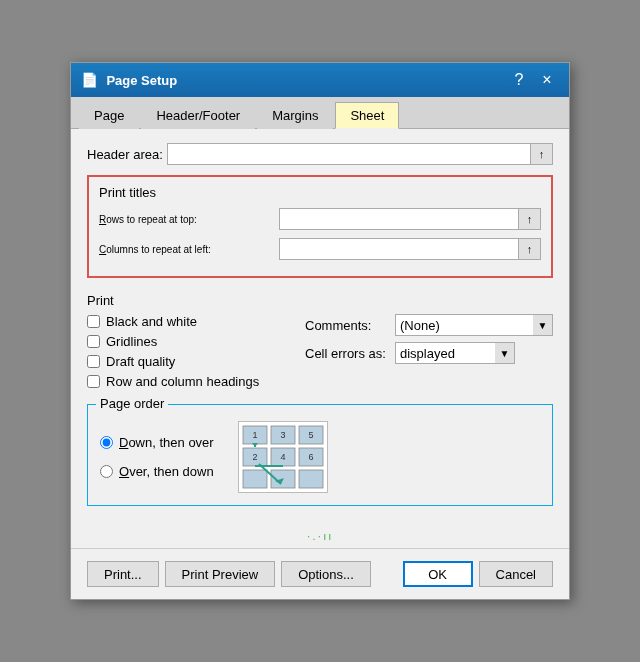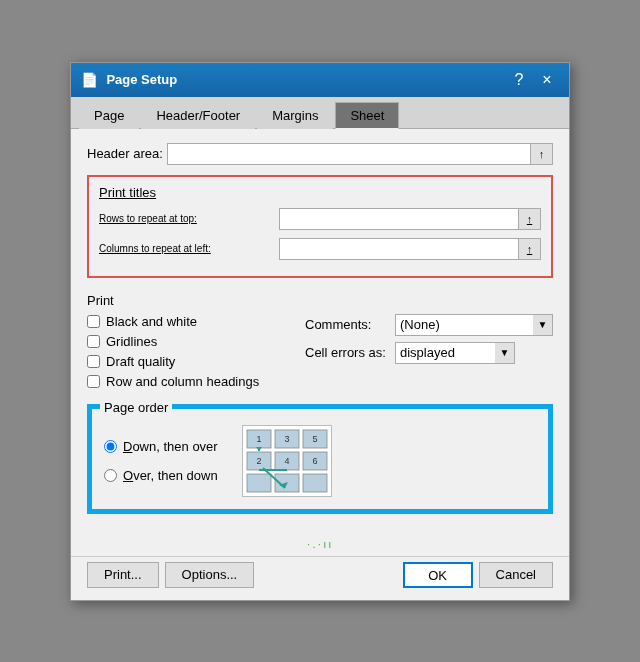--- a/index.html
+++ b/index.html
@@ -68,21 +68,21 @@
       cursor: pointer;
       border: 1px solid transparent;
       border-bottom: none;
       background: #d4d4d4;
       font-size: 13px;
       margin-right: 2px;
       position: relative;
       top: 1px;
     }
     .tab.active {
-      background: #737373;
+      background: #fef9c3;
       border: 1px solid #aaa;
       border-bottom: 1px solid #f0f0f0;
       font-weight: 500;
     }
 
     .content {
       padding: 14px 16px;
     }
 
     .field-row {
@@ -126,21 +126,20 @@
       font-size: 13px;
       font-weight: 400;
       margin-bottom: 6px;
       margin-top: 10px;
     }
 
     .print-titles-box {
       border: 2px solid #d9534f;
       padding: 8px 10px;
       margin-bottom: 15px;
-      text-decoration: underline;
     }
 
     .two-col {
       display: flex;
       gap: 16px;
       margin-bottom: 4px;
     }
     .print-col-left {
       flex: 1;
     }
@@ -192,21 +191,21 @@
       border: 1px solid #aaa;
       border-left: none;
       pointer-events: none;
       display: flex;
       align-items: center;
       justify-content: center;
       font-size: 10px;
     }
 
     .page-order-section {
-      border: 5px solid #0ea5e9;
+      border: 1px solid #0ea5e9;
       padding: 12px 12px;
       margin-top: 10px;
       margin-bottom: 10px;
       position: relative;
     }
     .page-order-title {
       position: absolute;
       top: -9px;
       left: 8px;
       background: #f0f0f0;
@@ -230,21 +229,21 @@
       gap: 6px;
     }
     .radio-row input[type=radio] {
       margin: 0;
     }
 
     .bottom-bar {
       display: flex;
       justify-content: space-between;
       align-items: center;
-      padding: 5px 16px 12px;
+      padding: 12px 16px 12px;
       border-top: 1px solid #ccc;
     }
     .bottom-left-btns {
       display: flex;
       gap: 6px;
     }
     .bottom-right-btns {
       display: flex;
       gap: 6px;
     }
@@ -442,20 +441,21 @@
       </div>
     </div>
 
   </div>
 
   <div class="watermark">·.·ıı</div>
 
   <div class="bottom-bar">
     <div class="bottom-left-btns">
       <button class="dialog-btn">Print...</button>
+      <button class="dialog-btn">Print Preview</button>
       <button class="dialog-btn">Options...</button>
     </div>
     <div class="bottom-right-btns">
       <button class="dialog-btn primary">OK</button>
       <button class="dialog-btn">Cancel</button>
     </div>
   </div>
 
 </div>
 

